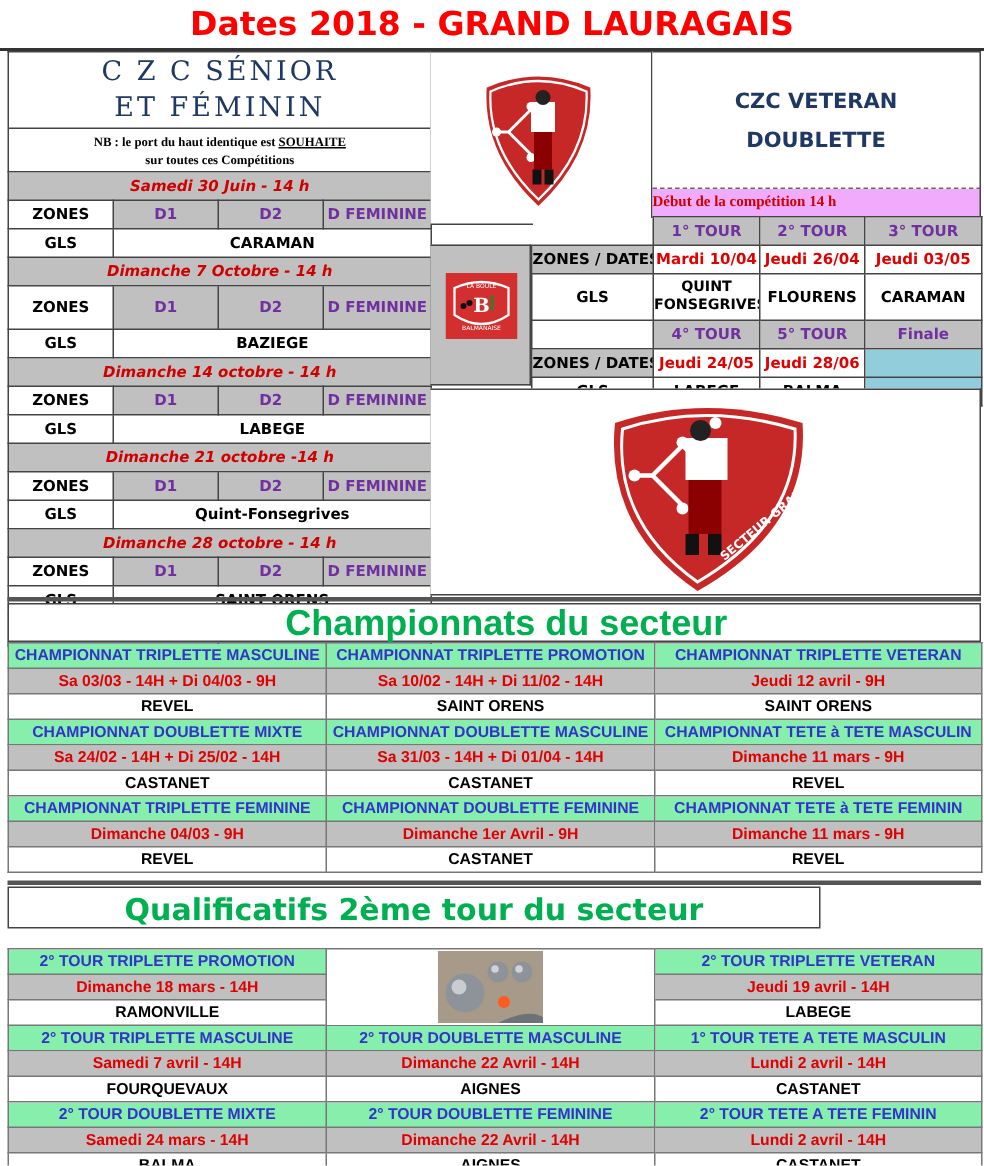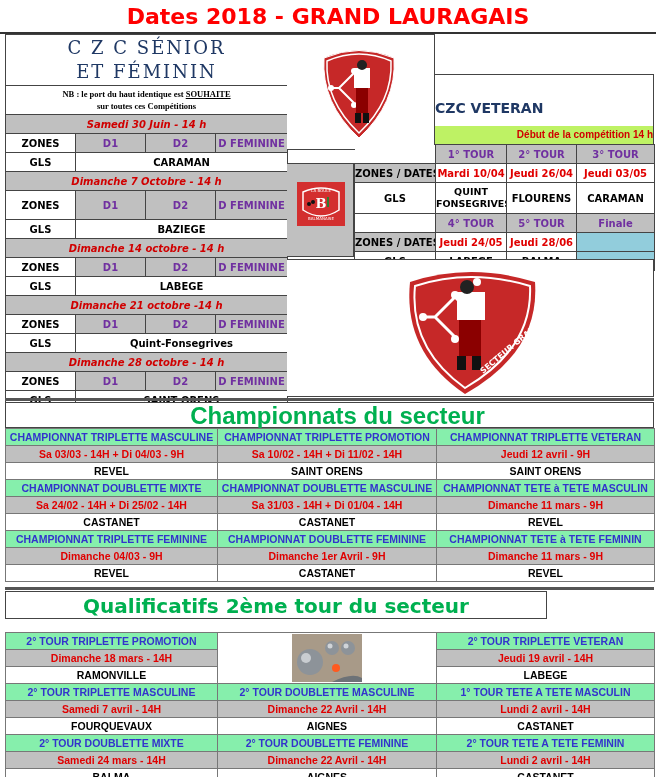--- a/index.html
+++ b/index.html
@@ -142,25 +142,25 @@
       <circle cx="45" cy="28" r="3" fill="#fff"></circle>
       <circle cx="45" cy="62" r="3" fill="#fff"></circle>
     <rect x="45" y="25" width="16" height="20" fill="#fff"></rect>
     <rect x="47" y="45" width="12" height="25" fill="#8b0000"></rect>
     <rect x="46" y="70" width="6" height="10" fill="#111"></rect>
       <rect x="54" y="70" width="6" height="10" fill="#111"></rect>
     <circle cx="53" cy="22" r="5" fill="#222"></circle>
   </svg>
 </div>
 
-<div class="abs" style="left:435px;top:34px;width:219px;height:92px;border:1px solid #444;border-bottom:1px dashed #666;border-left:none;background:#fff;text-align:left;padding-top:20px;margin-top:40px;">
+<div class="abs" style="left:435px;top:34px;width:219px;height:92px;border:1px solid #444;border-bottom:1px dashed #666;border-left:none;background:#fff;text-align:center;padding-top:20px;">
   <div style="font-family:'DejaVu Sans',sans-serif;font-weight:bold;font-size:14px;color:#1f3864;line-height:26px;">CZC VETERAN</div>
   <div style="font-family:'DejaVu Sans',sans-serif;font-weight:bold;font-size:14px;color:#1f3864;line-height:26px;">DOUBLETTE</div>
 </div>
-<div class="abs" style="left:435px;top:126px;width:219px;height:18px;background:#bef264;border-right:1px solid #444;text-align:right;font-family:Liberation Sans, sans-serif;font-size:10px;font-weight:bold;color:#d00000;line-height:18px;">Début de la compétition 14 h</div>
+<div class="abs" style="left:435px;top:126px;width:219px;height:18px;background:#f0abfc;border-right:1px solid #444;text-align:left;font-family:Liberation Serif, serif;font-size:10px;font-weight:bold;color:#d00000;line-height:18px;">Début de la compétition 14 h</div>
 
 <div class="abs" style="left:287px;top:163px;width:67px;height:94px;background:#c0c0c0;border:1px solid #444;border-left:none;">
   <svg width="48" height="44" viewBox="0 0 48 44" style="position:absolute;left:10px;top:18px;">
     <rect x="0" y="0" width="48" height="44" fill="#d32f2f"></rect>
     <path d="M6 10 Q24 2 42 10 L42 28 Q24 40 6 28 Z" fill="none" stroke="#fff" stroke-width="1.5"></path>
     <text x="24" y="10" font-size="4" fill="#fff" text-anchor="middle" font-family="DejaVu Sans, sans-serif">LA BOULE</text>
     <text x="24" y="26" font-size="13" fill="#fff" text-anchor="middle" font-family="DejaVu Serif, serif" font-weight="bold">B</text>
     <rect x="30" y="15" width="2" height="10" fill="#2e7d32"></rect>
     <circle cx="12" cy="22" r="2" fill="#111"></circle>
       <circle cx="16" cy="20" r="2" fill="#111"></circle>

